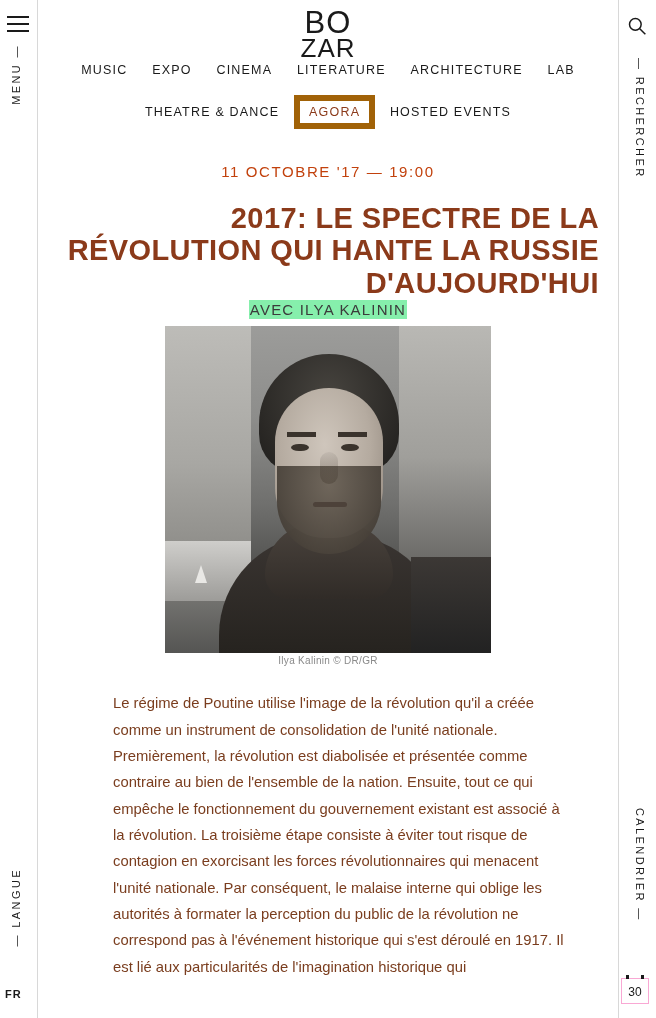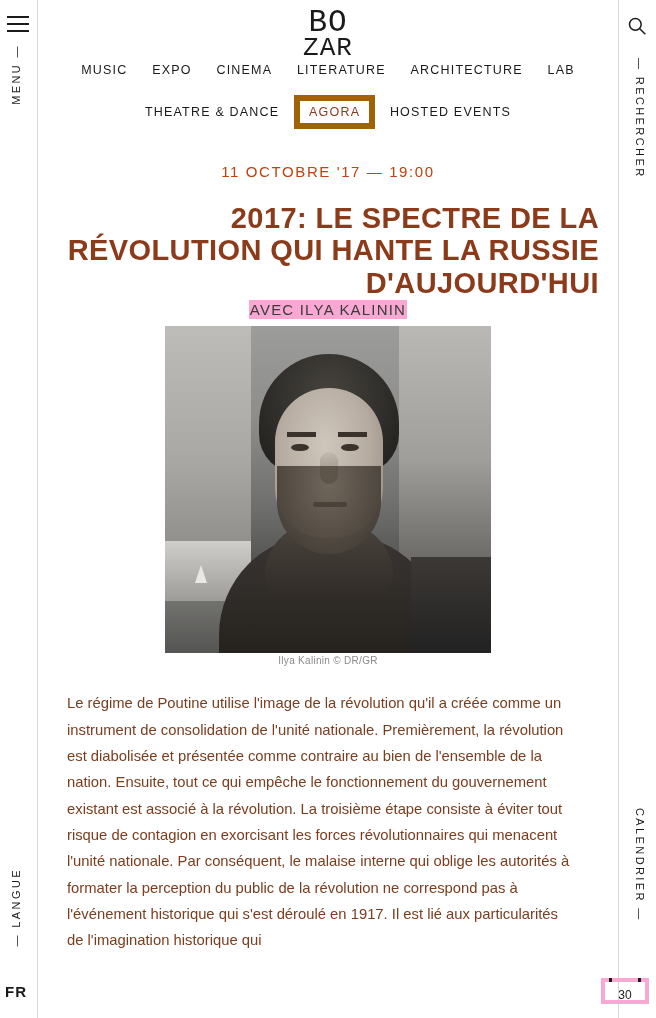--- a/index.html
+++ b/index.html
@@ -52,38 +52,38 @@
     color: #1a1a1a;
     white-space: nowrap;
   }
   .vlabel.flip { transform: rotate(180deg); }
 
   #menu-label { left: 10px; top: 44px; }
   #langue-label { left: 10px; bottom: 72px; }
   #fr-label {
     position: absolute;
     left: 5px; bottom: 18px;
-    font-size: 15px;
+    font-size: 11px;
     font-weight: bold;
     letter-spacing: 1px;
     color: #1a1a1a;
   }
   #rechercher-label { right: 10px; top: 58px; }
   #calendrier-label { right: 10px; bottom: 96px; }
   .search-icon {
     position: absolute;
     right: 9px; top: 16px;
     width: 20px; height: 20px;
     cursor: pointer;
   }
   .cal-badge {
     position: absolute;
     right: 7px; bottom: 14px;
-    width: 48px; height: 26px;
-    border: 4px solid #f9a8d4;
+    width: 28px; height: 26px;
+    border: 1px solid #f9a8d4;
     font-size: 12px;
     text-align: center;
     line-height: 26px;
     color: #1a1a1a;
   }
   .cal-badge::before {
     content: "";
     position: absolute;
     top: -4px; left: 4px;
     width: 3px; height: 4px;
@@ -101,21 +101,21 @@
   .content {
     position: absolute;
     left: 39px; top: 0;
     width: 578px; height: 1018px;
     overflow: hidden;
   }
 
   .logo {
     text-align: center;
     padding-top: 10px;
-    font-family: Liberation Mono, monospace;
+    font-family: Liberation Sans, sans-serif;
     line-height: 0.86;
     color: #1a1a1a;
     letter-spacing: 1px;
   }
   .logo .l1 { font-size: 31px; font-weight: 400; }
   .logo .l2 { font-size: 26px; font-weight: 400; }
 
   nav.nav1, nav.nav2 {
     text-align: center;
     font-size: 12.5px;
@@ -156,21 +156,21 @@
   }
 
   .event-subtitle {
     margin-top: 2px;
     text-align: center;
     font-size: 15px;
     letter-spacing: 1.2px;
     color: #3b3b3b;
   }
   .event-subtitle span {
-    background: #f9a8d4;
+    background: #86efac;
     padding: 1px 1px;
   }
 
   .photo-wrap {
     margin: 8px auto 0;
     width: 326px;
   }
   .photo {
     width: 326px;
     height: 327px;
@@ -269,21 +269,21 @@
   }
   .photo-caption {
     margin-top: 2px;
     text-align: center;
     font-size: 10px;
     color: #8a8a8a;
     letter-spacing: .3px;
   }
 
   .body-text {
-    margin: 24px 44px 0 28px;
+    margin: 24px 44px 0 74px;
     color: #7a3d1e;
     font-size: 14.8px;
     line-height: 1.78;
   }
   .body-text p { margin: 0; }
 </style>
 </head>
 <body>
 
 <div class="page">

